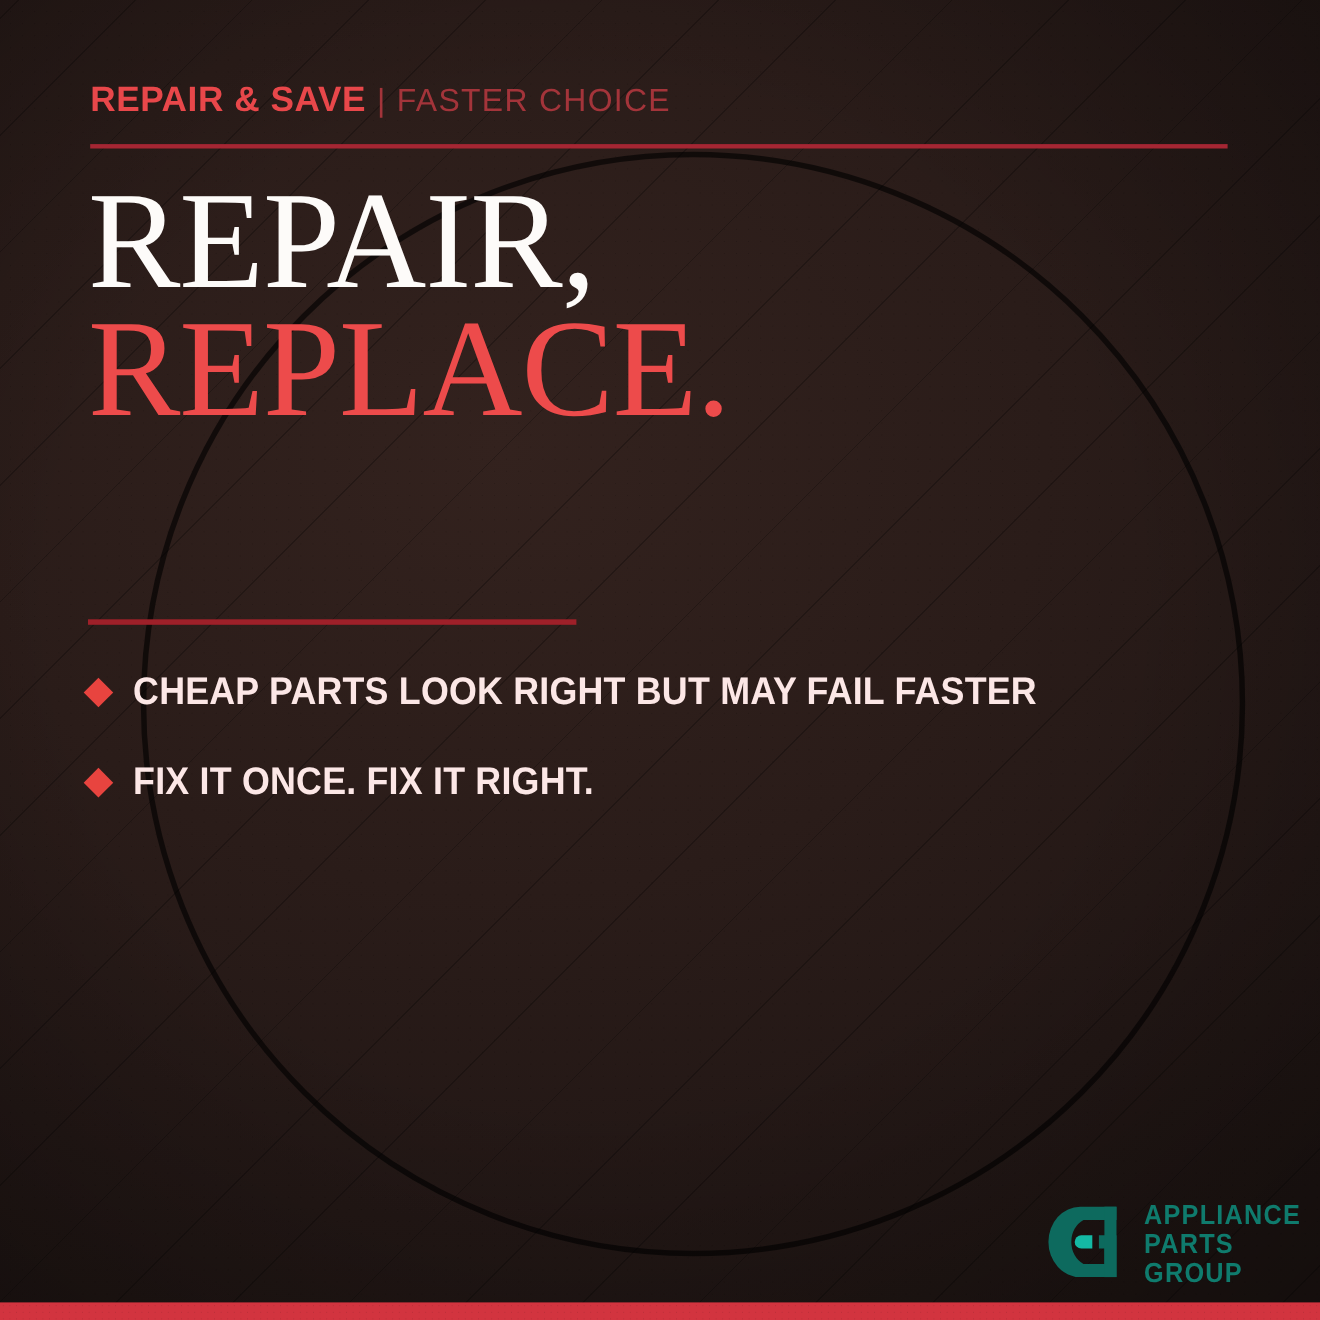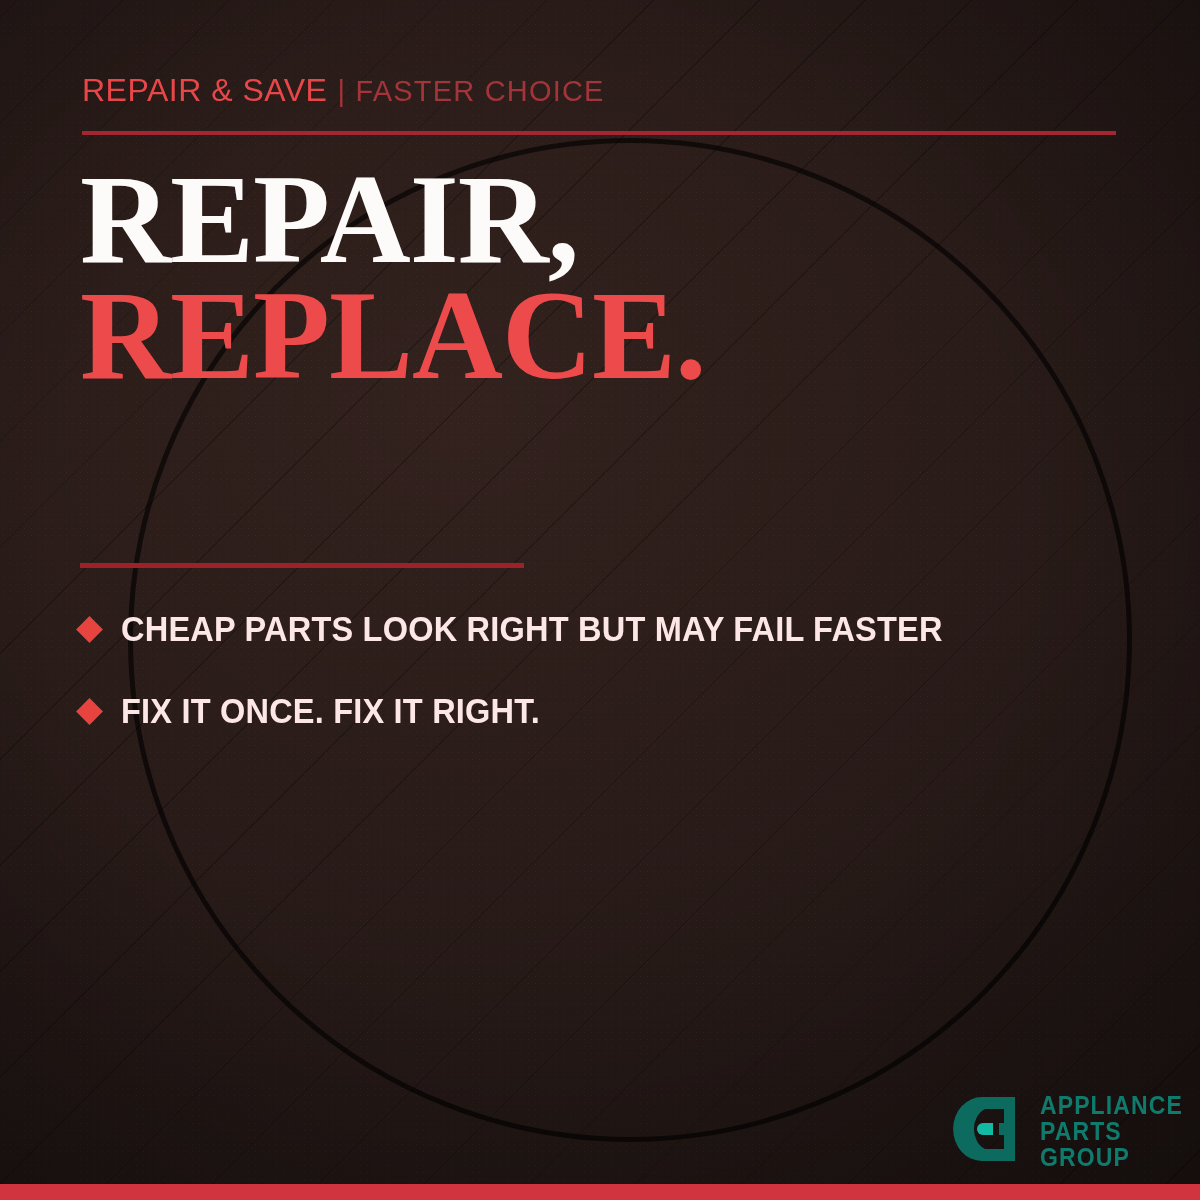--- a/index.html
+++ b/index.html
@@ -78,21 +78,21 @@
   
   .kicker {
     position: absolute;
     left: 82px;
     top: 74px;
     white-space: nowrap;
     line-height: 1;
   }
   .kicker-strong {
     font-size: 32px;
-    font-weight: normal;
+    font-weight: bold;
     letter-spacing: .5px;
     color: #e8474a;
   }
   .kicker-sub {
     font-size: 29px;
     font-weight: normal;
     letter-spacing: 1.2px;
     color: #a3343a;
     margin-left: 10px;
   }
@@ -105,21 +105,21 @@
     height: 4px;
     background: #a52633;
   }
 
   
   .headline {
     position: absolute;
     left: 80px;
     top: 162px;
     font-family: "Liberation Serif", serif;
-    font-weight: bold;
+    font-weight: normal;
     font-size: 126px;
     line-height: 116px;
     letter-spacing: -1px;
     color: #fdfbf9;
   }
   .headline .line { display: block; white-space: nowrap; }
   .headline .accent { color: #ed4b4b; }
 
   .sub-rule {
     position: absolute;

